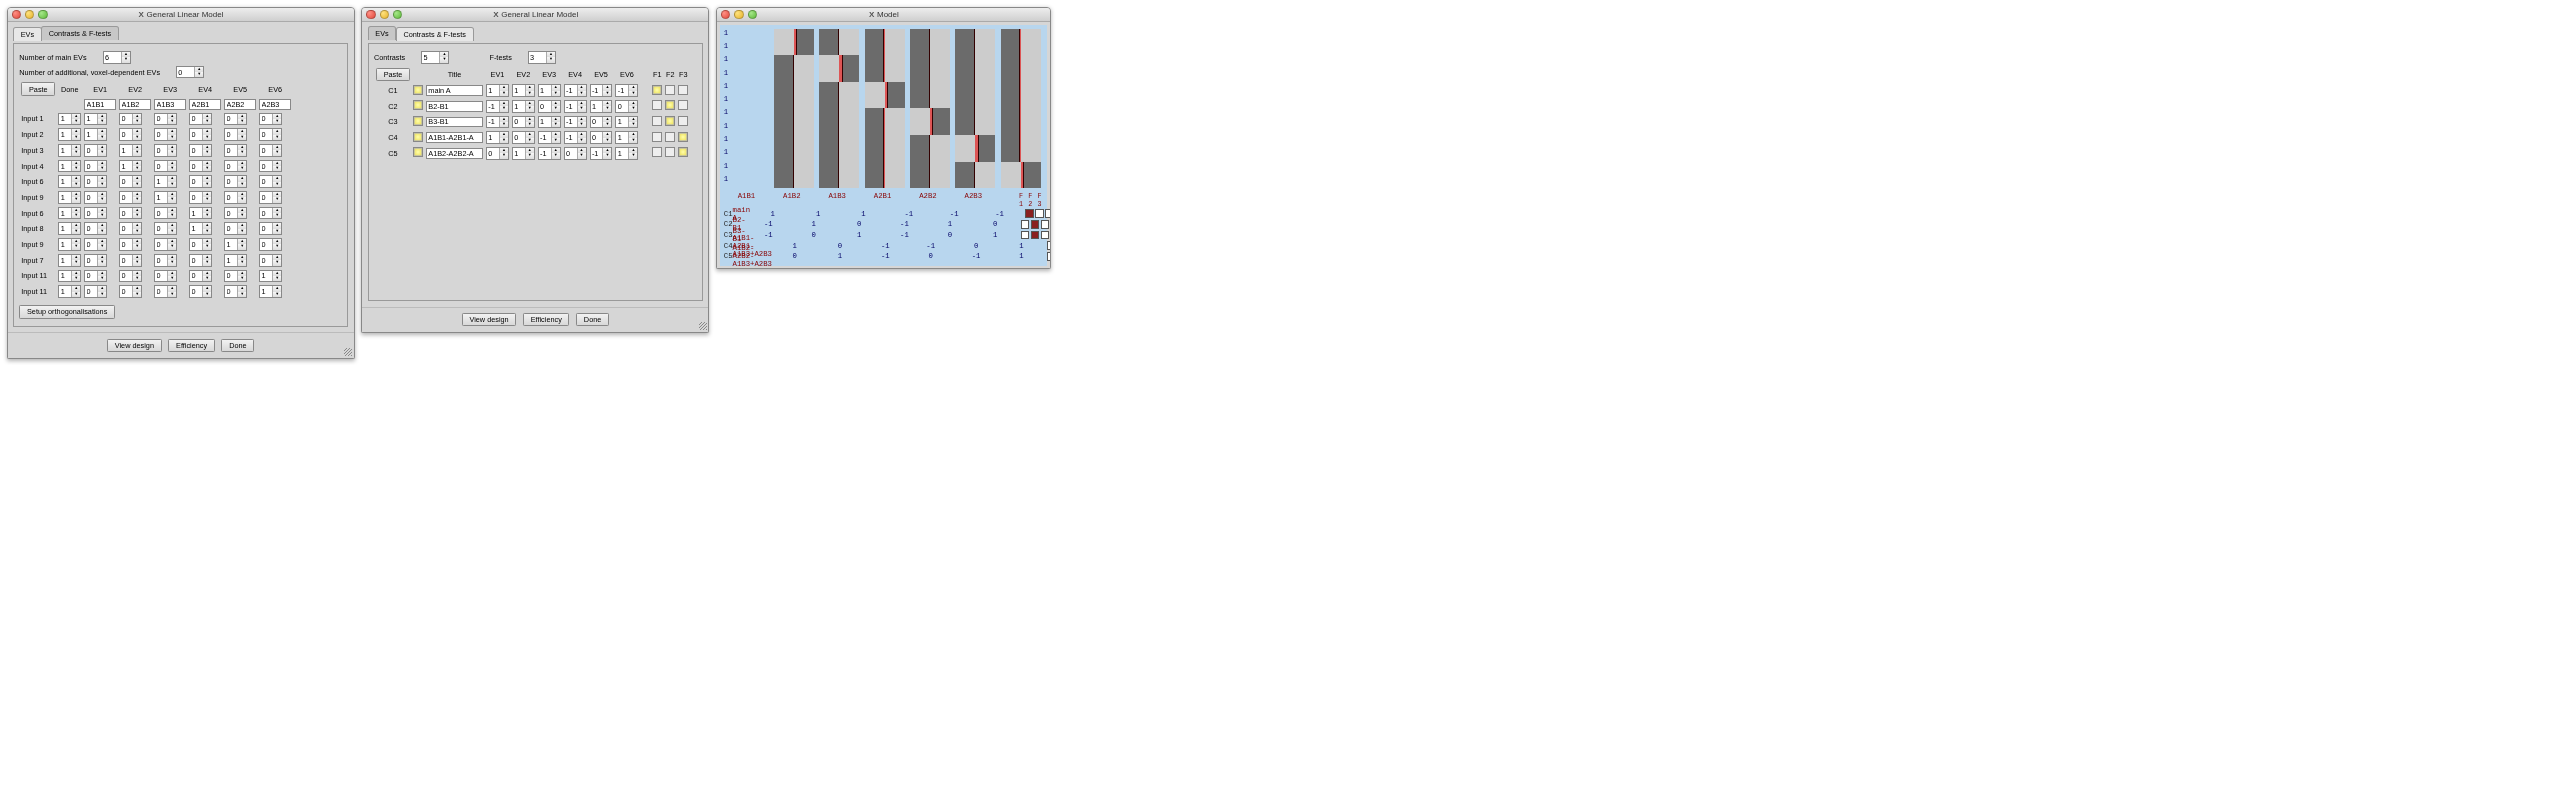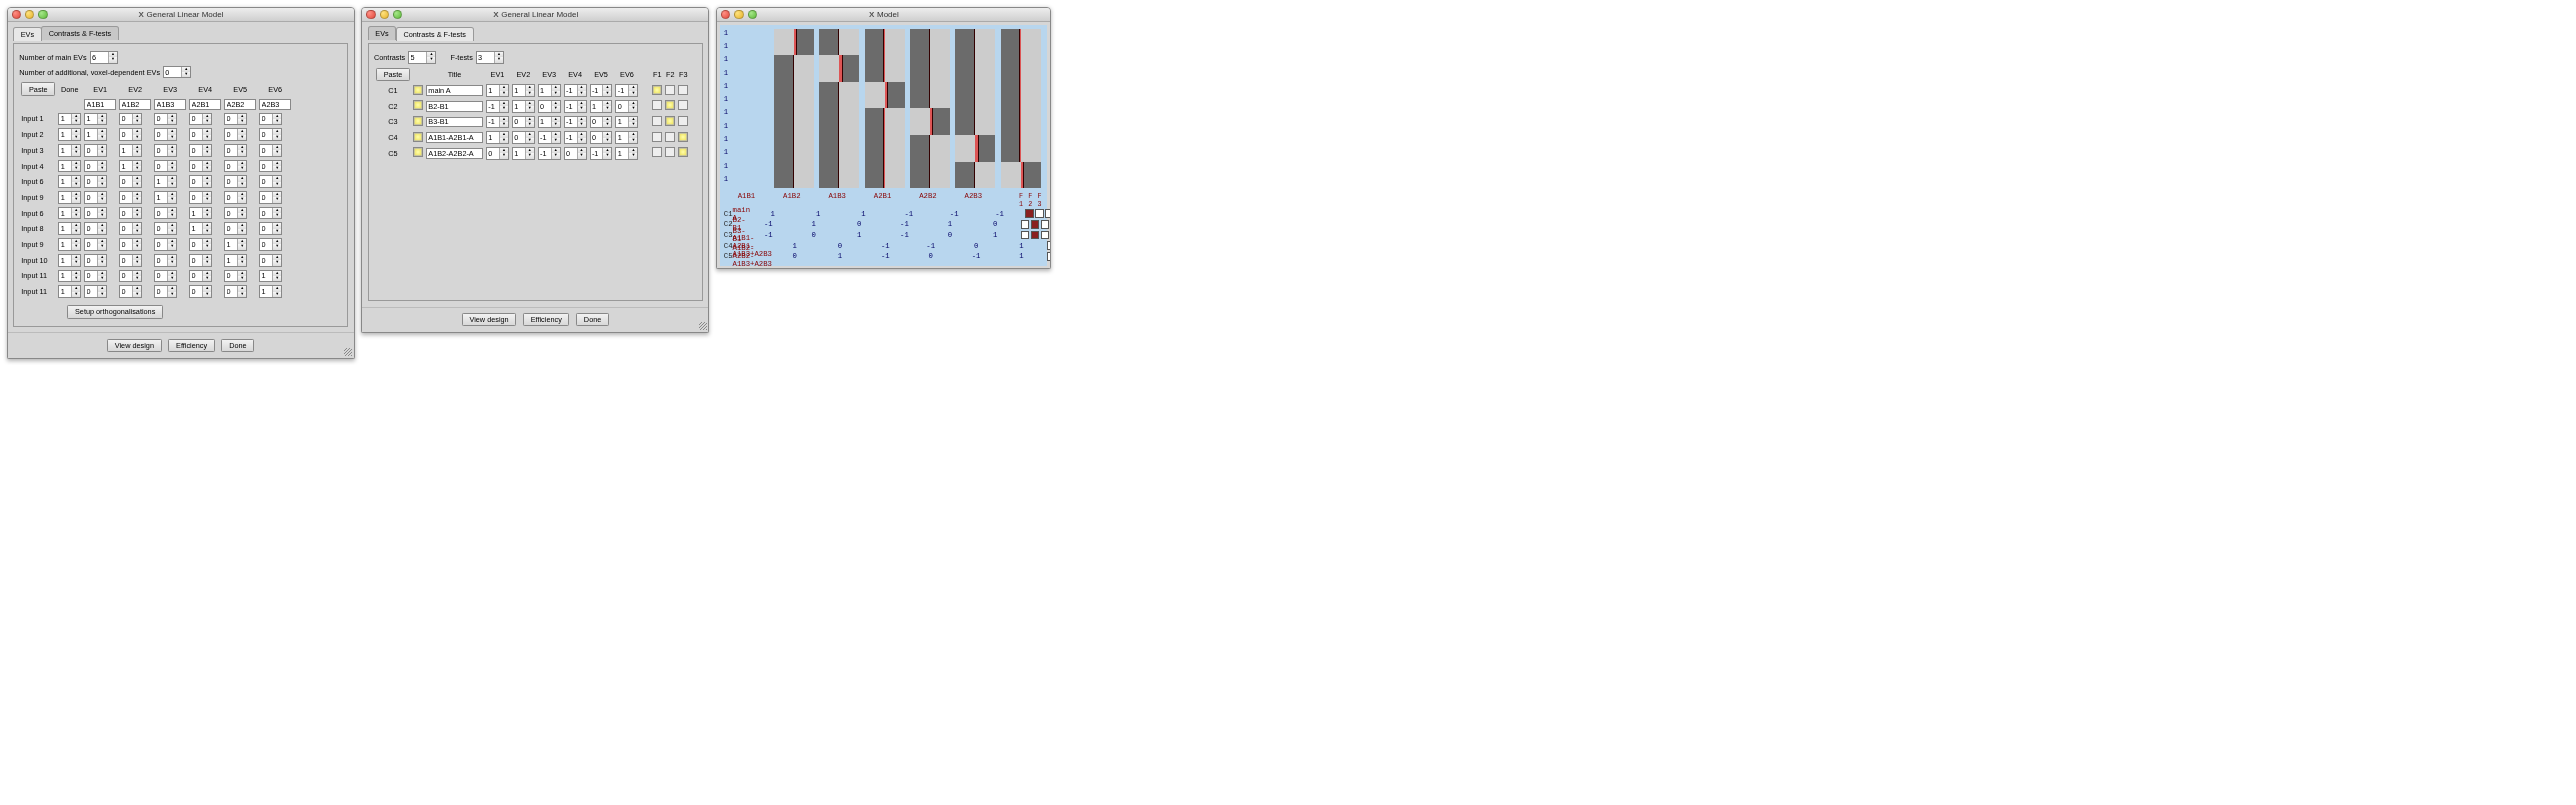--- a/index.html
+++ b/index.html
@@ -68,21 +68,21 @@
   .tab.active {
     background:#e7e7e7;
     position:relative;
     top:0.7px;
   }
   .panel {
     border:0.7px solid #999;
     background:#d6d6d6;
     padding:5.3px;
   }
-  .row { display:flex; align-items:center; gap:3px; margin:2px 0;}
+  .row { display:flex; align-items:center; gap:16px; margin:2px 0;}
   .lbl { font-size:7.3px; }
   .spinner {
     display:inline-flex;
     align-items:stretch;
     height:10.7px;
     background:#fff;
     border:0.7px solid #888;
   }
   .spinner input {
     width:14.7px;
@@ -703,21 +703,21 @@
                   </span></td>
                 <td><span class="spinner narrow">
                     <input value="0" style="">
                     <span class="arrows">
                       <div>▲</div>
                       <div>▼</div>
                     </span>
                   </span></td>
               </tr>
               <tr>
-                <td class="lbl">Input 10</td>
+                <td class="lbl">Input 7</td>
                 <td><span class="spinner narrow">
                     <input value="1" style="">
                     <span class="arrows">
                       <div>▲</div>
                       <div>▼</div>
                     </span>
                   </span></td>
                 <td><span class="spinner narrow">
                     <input value="0" style="">
                     <span class="arrows">
@@ -861,21 +861,21 @@
                     <input value="1" style="">
                     <span class="arrows">
                       <div>▲</div>
                       <div>▼</div>
                     </span>
                   </span></td>
               </tr>
             </tbody>
           </table>
       </div>
-      <div class="row" style="margin-top:5.3px;margin-left:48px;">
+      <div class="row" style="margin-top:5.3px;">
         <button class="btn">Setup orthogonalisations</button>
       </div>
     </div>
   </div>
   <div class="footer">
     <button class="btn">View design</button>
     <button class="btn">Efficiency</button>
     <button class="btn">Done</button>
   </div>
   <div class="resize"></div>

